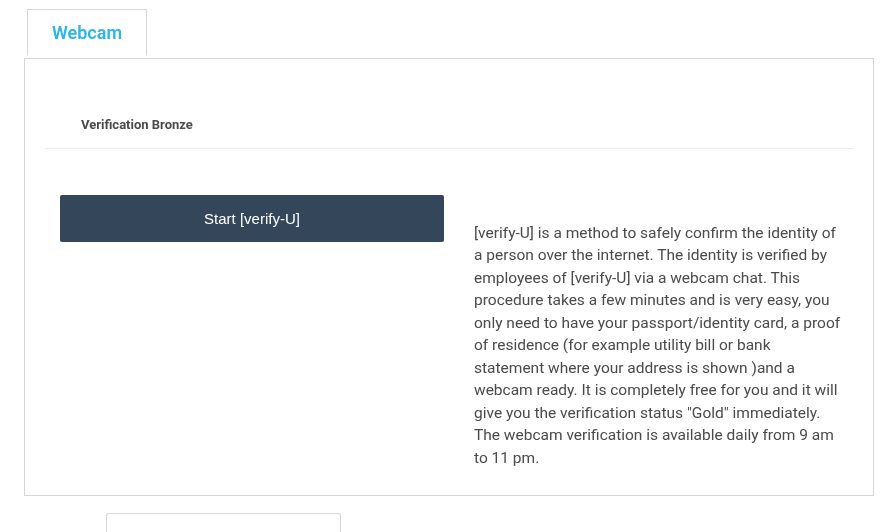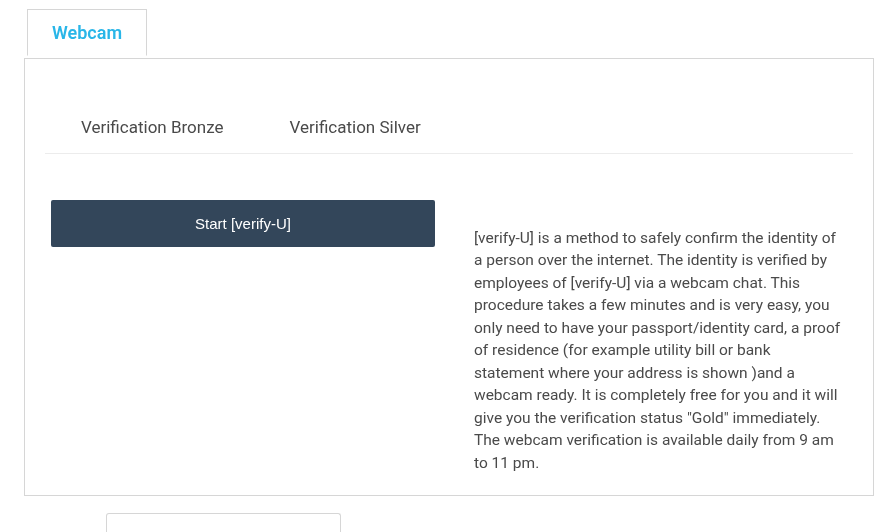--- a/index.html
+++ b/index.html
@@ -56,22 +56,22 @@
 
     
     .inner-tabs {
       display: flex;
       border-bottom: 1px solid #ececec;
       margin-bottom: 40px;
     }
 
     .inner-tab {
       padding: 14px 32px;
-      font-size: 17px;
-      font-weight: 400;
+      font-size: 13px;
+      font-weight: 700;
       color: #4a4a4a;
       cursor: pointer;
       border: 1px solid transparent;
       border-bottom: none;
       margin-bottom: -1px;
       background: transparent;
     }
 
     .inner-tab.active {
       color: #29b6e8;
@@ -99,20 +99,21 @@
     .start-btn {
       width: 100%;
       background: #33465a;
       color: #fff;
       border: none;
       padding: 15px 0;
       font-size: 15px;
       font-weight: 400;
       cursor: pointer;
       border-radius: 2px;
+      margin-left: 9px;
     }
 
     .description {
       color: #4a4a4a;
       font-size: 15.5px;
       line-height: 1.45;
     }
 
     
     .bottom-box {
@@ -131,21 +132,20 @@
 <body>
 
 <div class="outer-tab-header">
   <div class="outer-tab active">Webcam</div>
 </div>
 
 <div class="panel">
 
   <div class="inner-tabs">
     <div class="inner-tab">Verification Bronze</div>
-    <div class="inner-tab">Verification Silver</div>
   </div>
 
   <div class="content">
     <div class="left-col">
       <button class="start-btn">Start [verify-U]</button>
     </div>
     <div class="right-col">
       <p class="description">[verify-U] is a method to safely confirm the identity of a person over the internet. The identity is verified by employees of [verify-U] via a webcam chat. This procedure takes a few minutes and is very easy, you only need to have your passport/identity card, a proof of residence (for example utility bill or bank statement where your address is shown )and a webcam ready. It is completely free for you and it will give you the verification status "Gold" immediately. The webcam verification is available daily from 9 am to 11 pm.</p>
     </div>
   </div>

